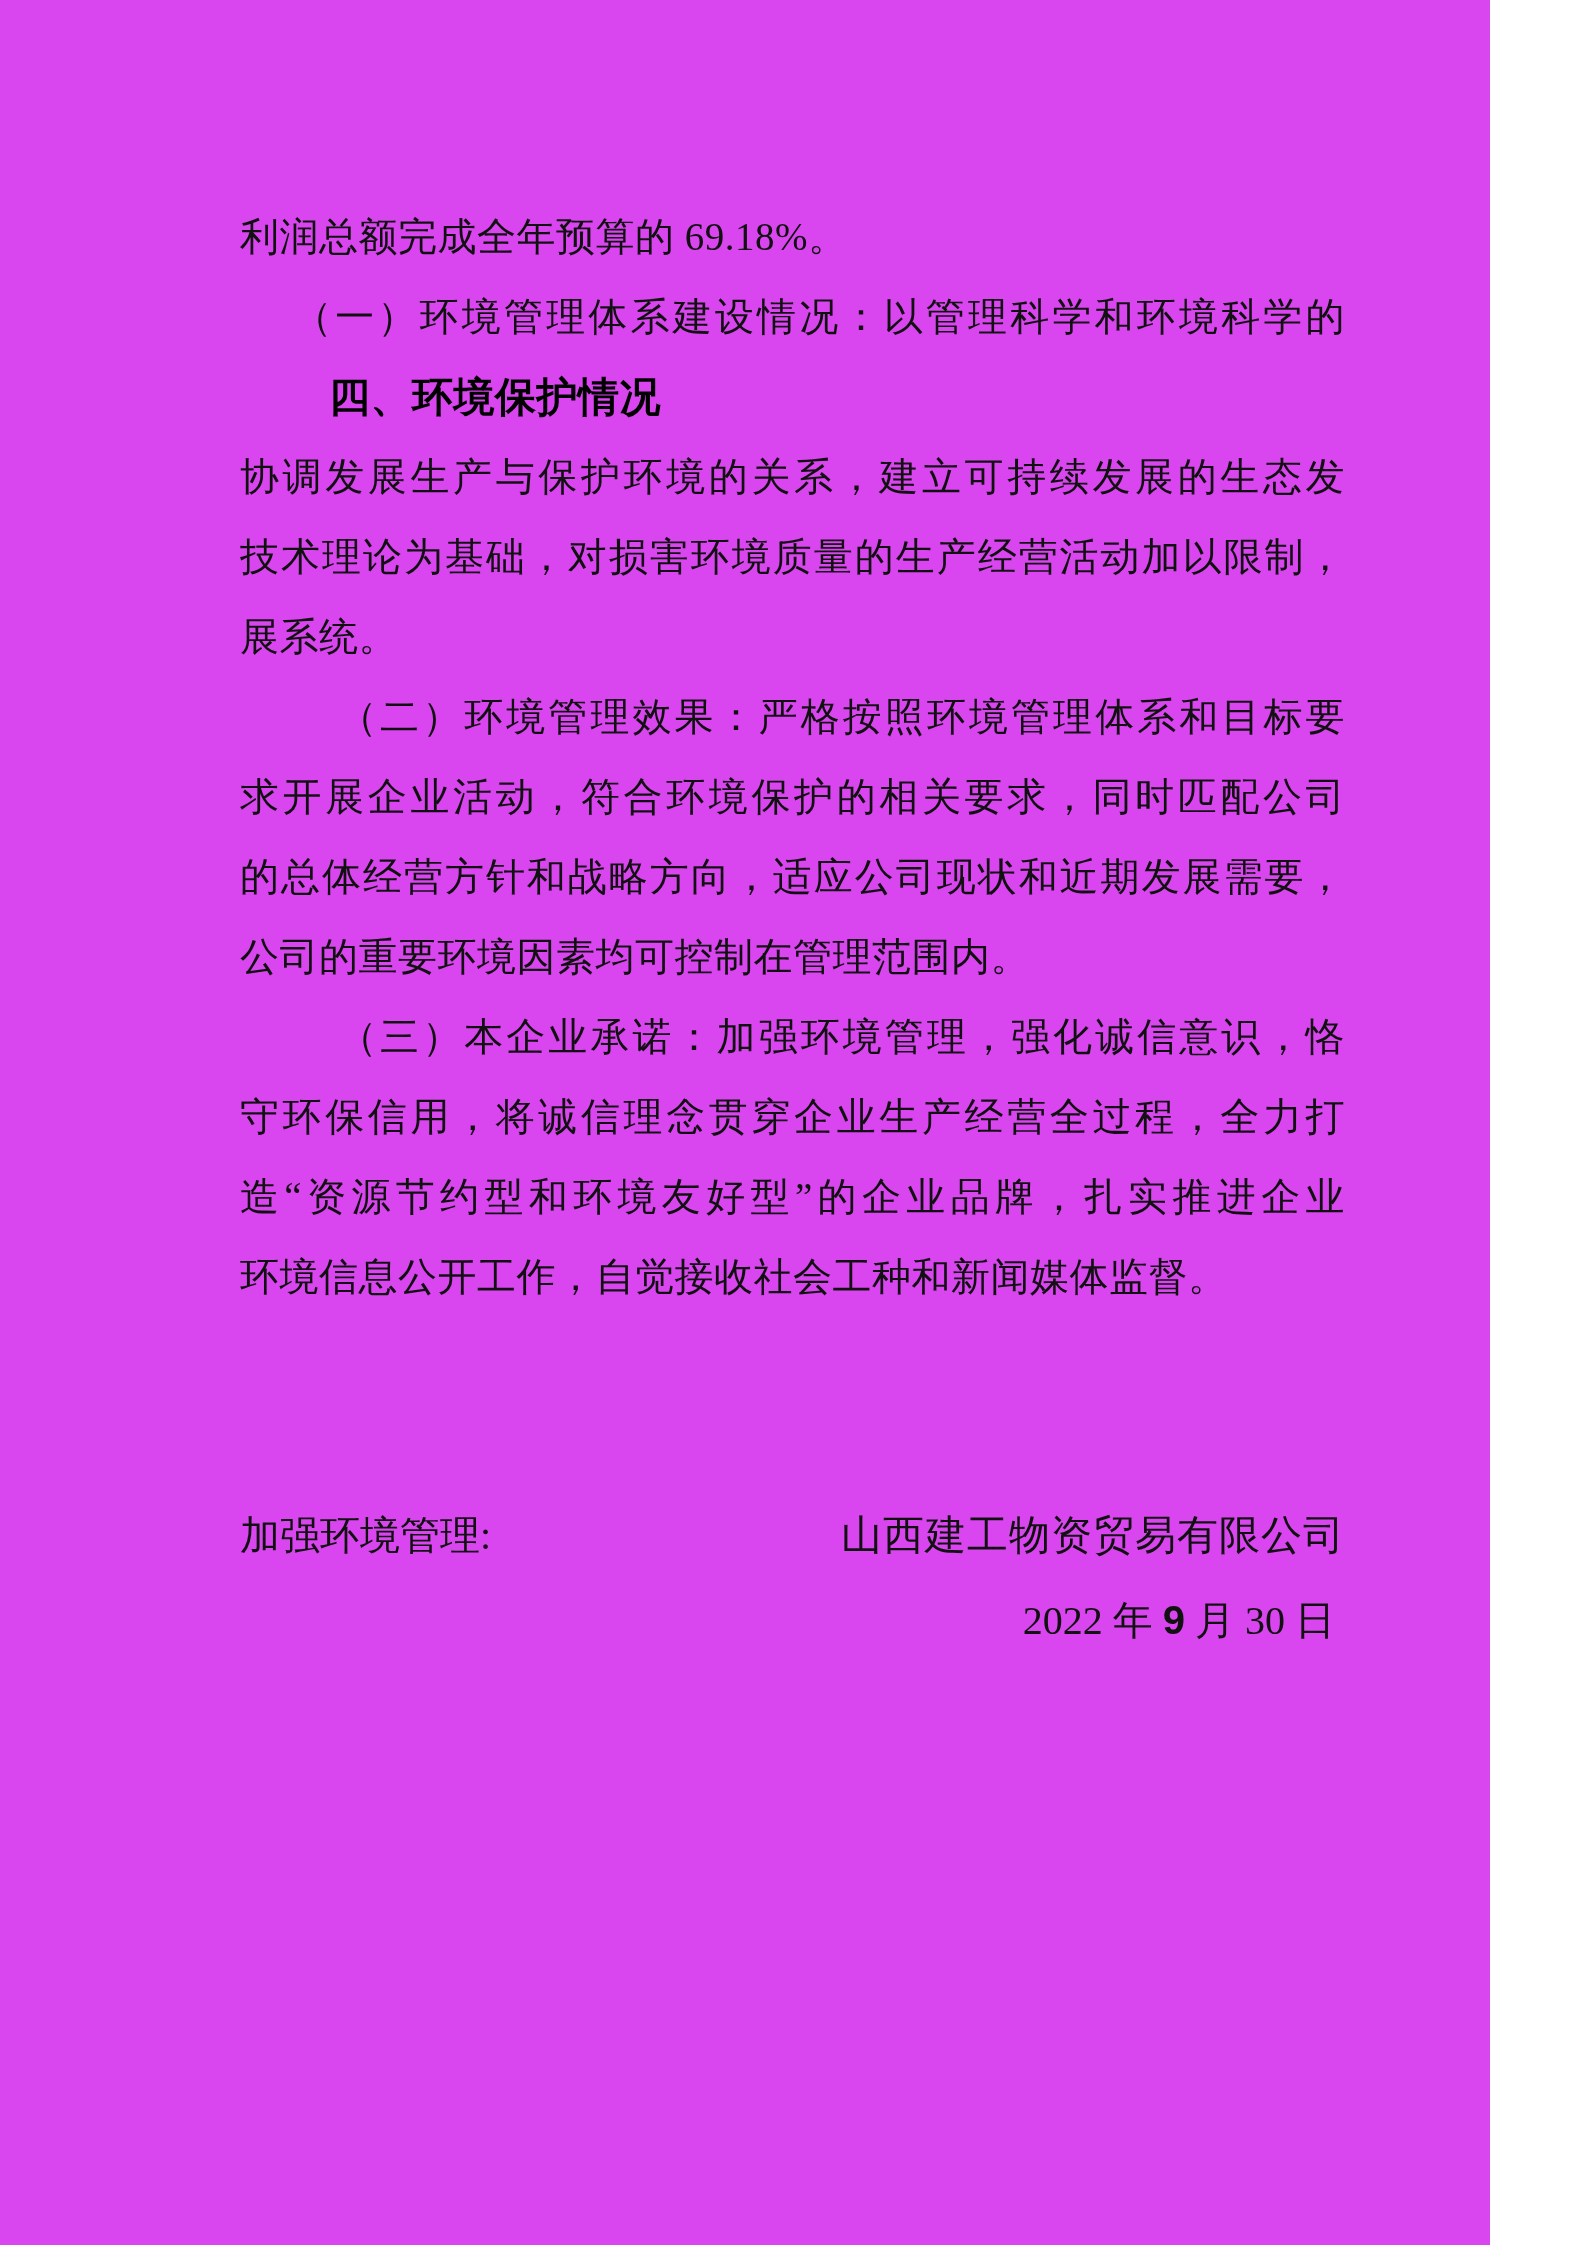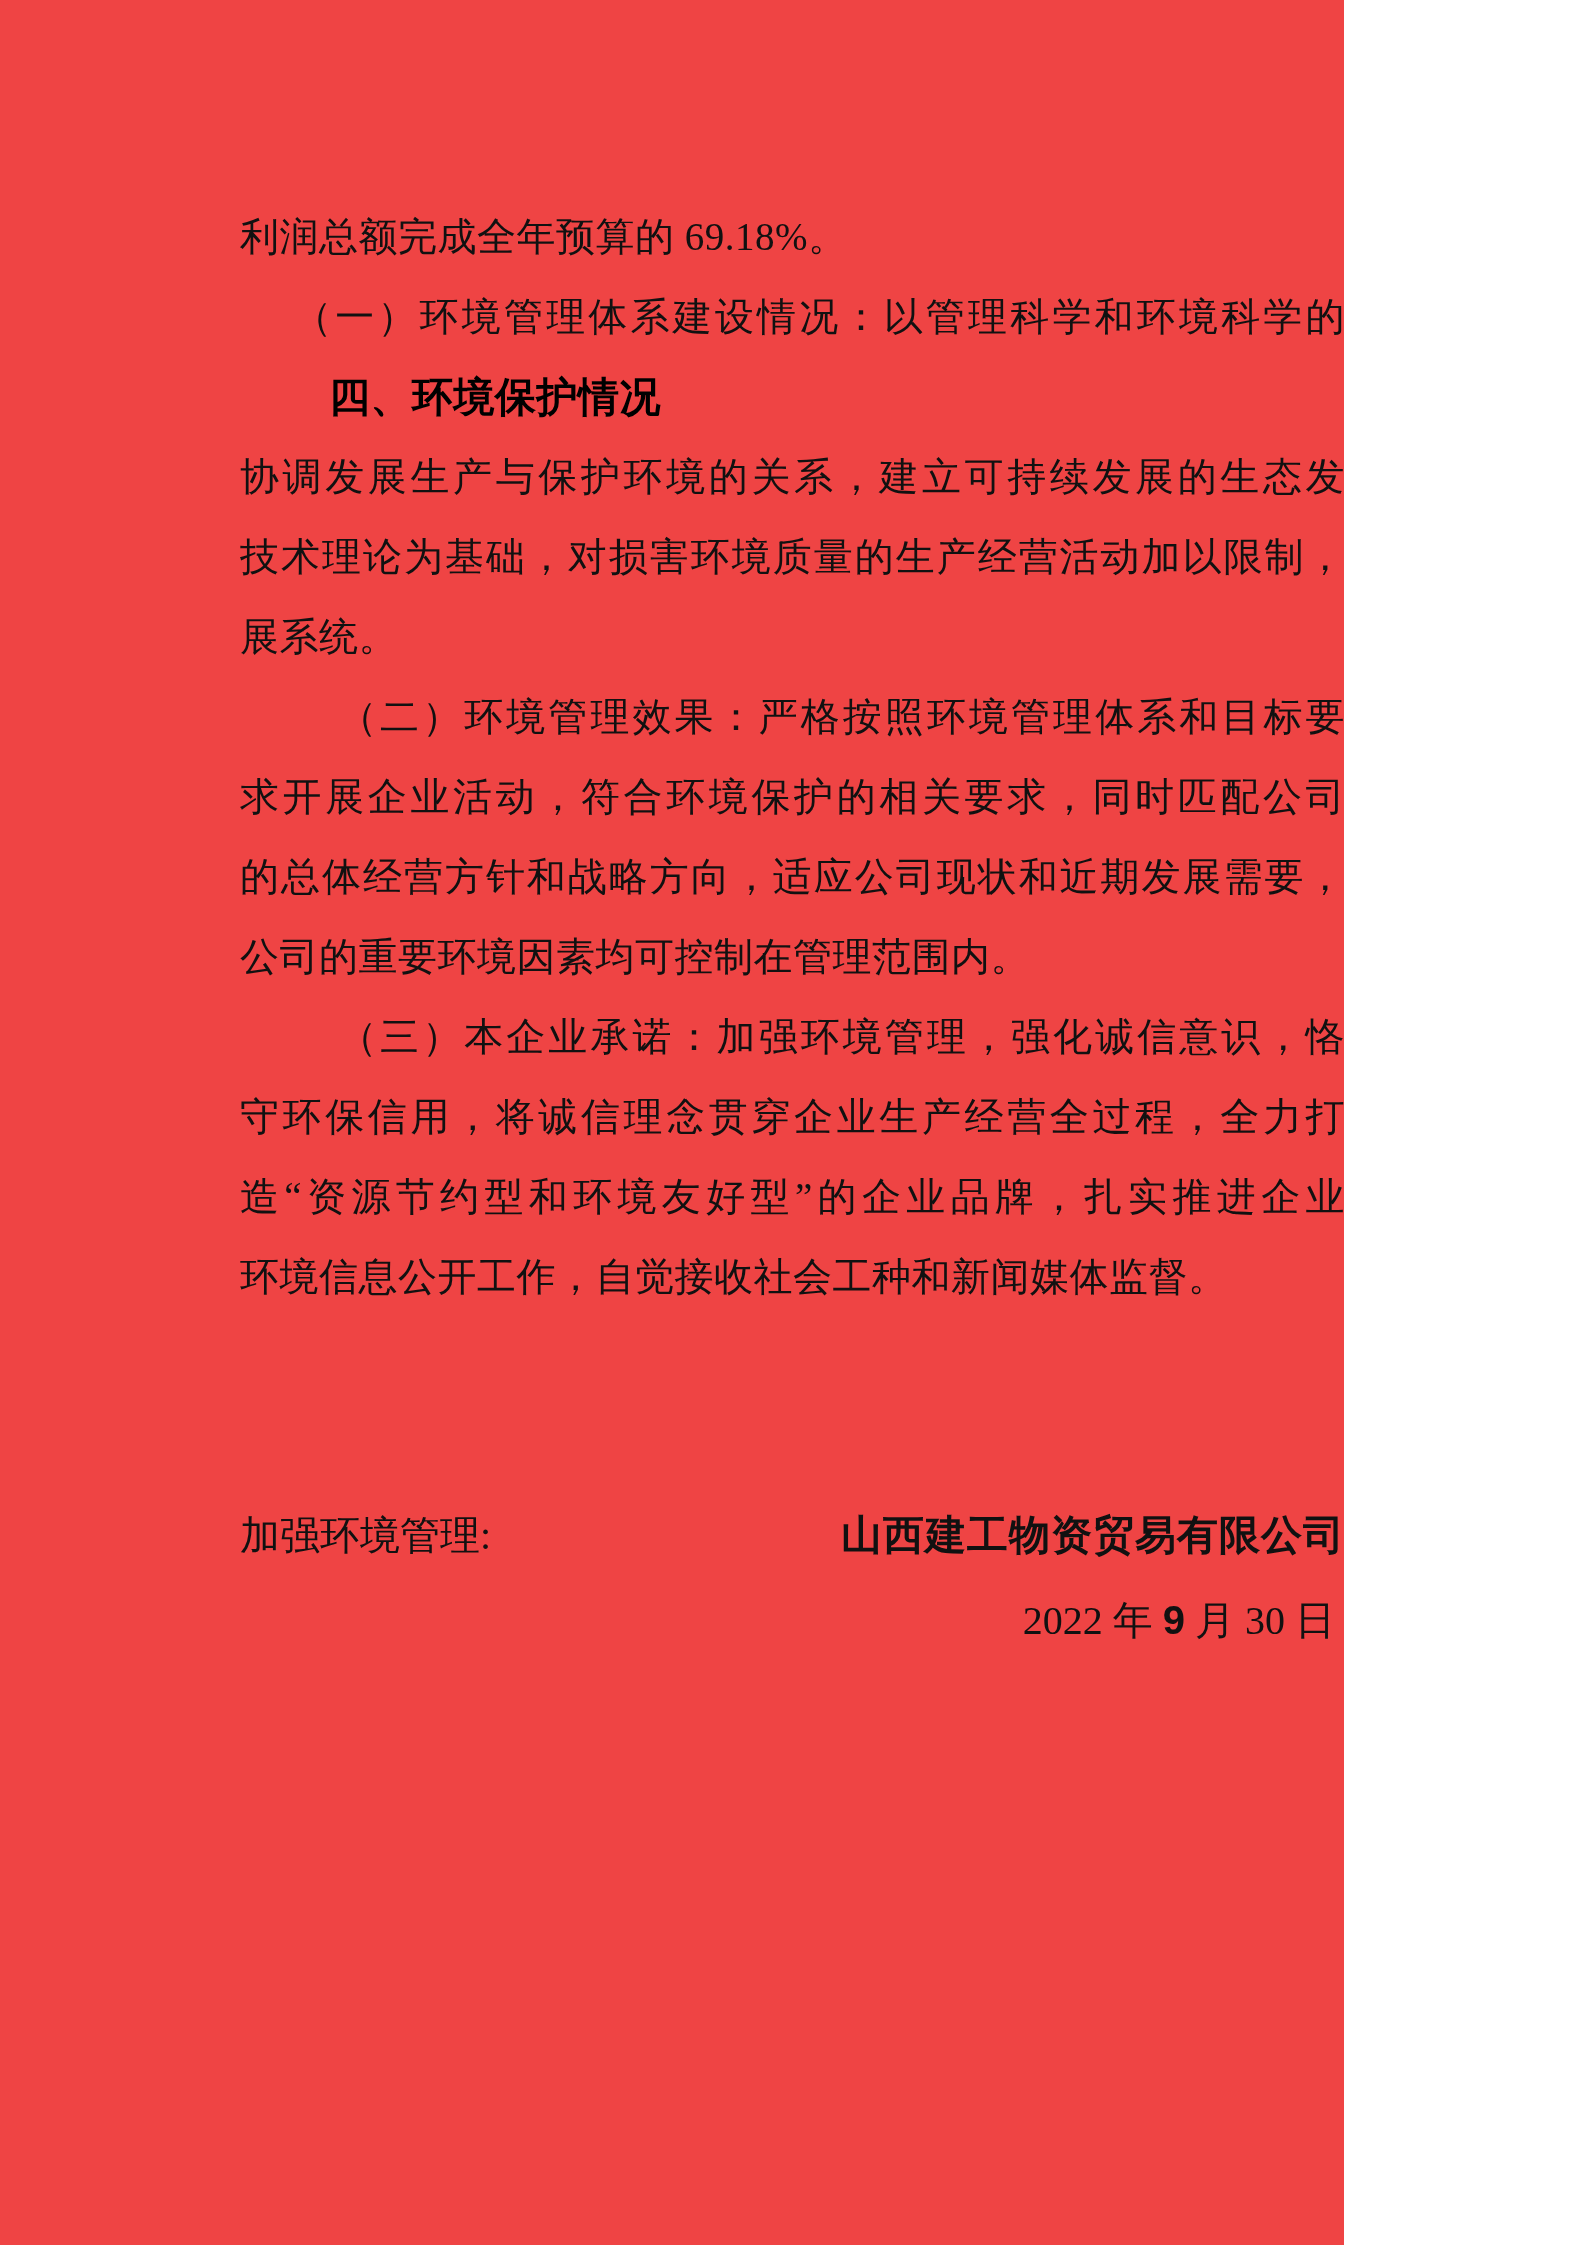--- a/index.html
+++ b/index.html
@@ -2,23 +2,23 @@
 <html lang="zh"><head>
 <meta charset="utf-8">
 <style>
   html, body {
     margin: 0;
     padding: 0;
     background: #ffffff;
   }
   .page {
     position: relative;
-    width: 1344px;
+    width: 1490px;
     height: 2245px;
-    background: #ef4444;
+    background: #d946ef;
     overflow: hidden;
     font-family: "Liberation Serif", "DejaVu Serif", serif;
     color: #111111;
   }
   .content {
     position: absolute;
     left: 240px;
     top: 197px;
     width: 1105px;
   }
@@ -52,21 +52,20 @@
     align-items: baseline;
     height: 80px;
     line-height: 80px;
   }
   .legal-rep {
     font-size: 40px;
   }
   .company {
     font-size: 41px;
     letter-spacing: 1px;
-    font-weight: bold;
   }
   .footer-date {
     margin-top: 5px;
     height: 80px;
     line-height: 80px;
     text-align: right;
     padding-right: 10px;
     font-size: 40px;
   }
   .date-month {

